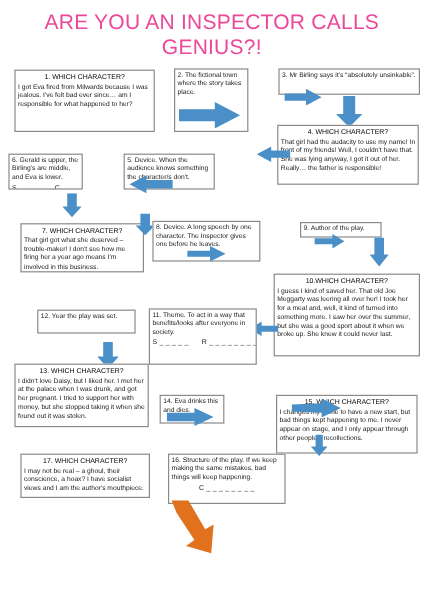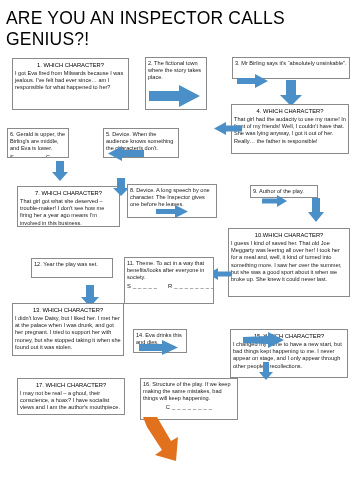--- a/index.html
+++ b/index.html
@@ -10,26 +10,26 @@
     font-family:"Liberation Sans", sans-serif;
     color:#000000;
     overflow:hidden;
     position:relative;
   }
   #stage{position:relative;width:353px;height:500px;}
 
   .title{
     position:absolute;
     left:6px; top:8px; width:341px;
-    text-align:left;
+    text-align:center;
     font-size:17.5px;
     line-height:21px;
     letter-spacing:0.2px;
     font-weight:400;
-    color:#000000;
+    color:#ec4899;
   }
 
   .box{
     position:absolute;
     box-sizing:border-box;
     border:1px solid #8a8a8a;
     background:#ffffff;
     font-size:5.6px;
     line-height:7.2px;
     padding:1.5px 2px 1.5px 2px;

